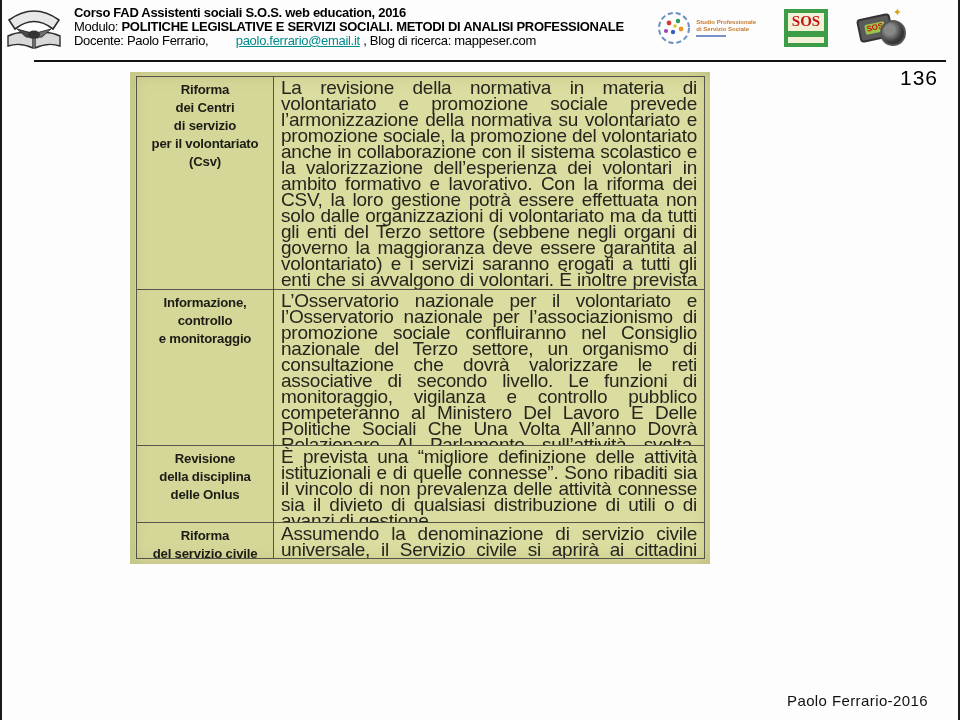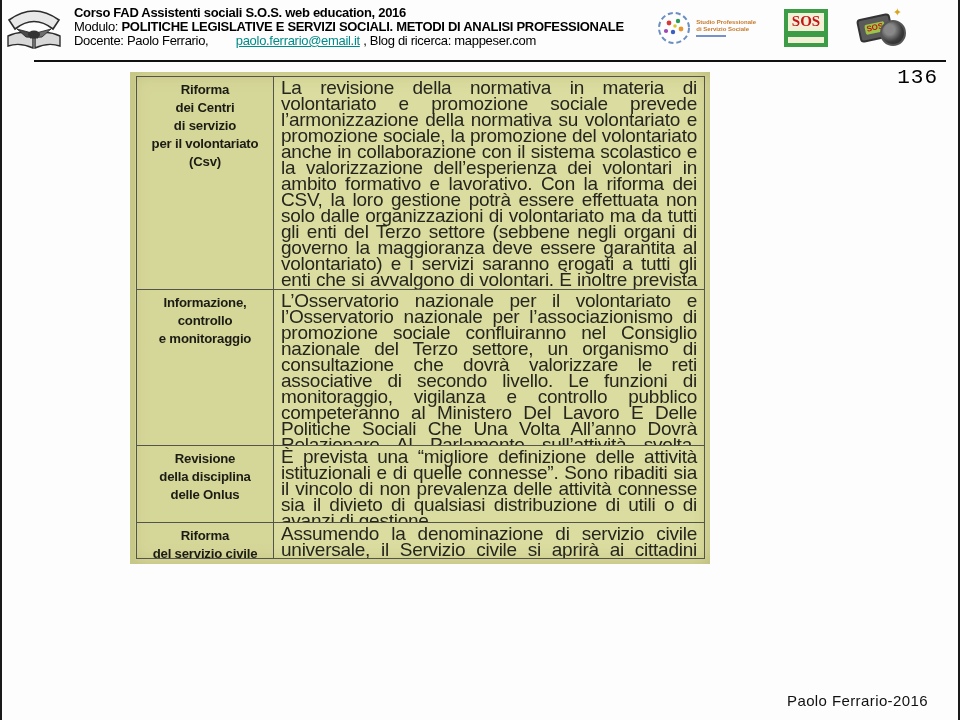--- a/index.html
+++ b/index.html
@@ -40,21 +40,21 @@
     border:2px solid #555;}
   .device-spark{position:absolute;right:10px;top:-2px;color:#d9a520;font-size:11px;}
 
   .profass-logo{display:flex;align-items:center;gap:2px;}
   .profass-text{font-weight:bold;font-style:italic;font-size:15px;letter-spacing:0px;
     background:linear-gradient(90deg,#8a2bb5 0%,#5a3cc0 45%,#2a52c9 100%);
     -webkit-background-clip:text;background-clip:text;color:transparent;}
 
   .rule{position:absolute;left:34px;right:14px;top:60px;height:2px;background:#111;}
 
-  .page-number{position:absolute;right:22px;top:66px;font-family:Liberation Mono, monospace;
+  .page-number{position:absolute;right:22px;top:66px;font-family:Liberation Sans, sans-serif;
     font-size:21px;letter-spacing:1px;}
 
   
   .scan{position:absolute;left:130px;top:72px;width:580px;height:492px;
     background:#dbdda0;box-shadow:inset 0 0 18px rgba(120,115,40,.35);}
   .scan::before{content:"";position:absolute;left:0;top:0;width:5px;height:100%;background:#c6c887;}
   .stable{position:absolute;left:6px;top:4px;right:5px;bottom:5px;
     border:1px solid #55544a;display:flex;flex-direction:column;}
   .trow{display:flex;border-bottom:1px solid #55544a;overflow:hidden;}
   .trow:last-child{border-bottom:none;}

